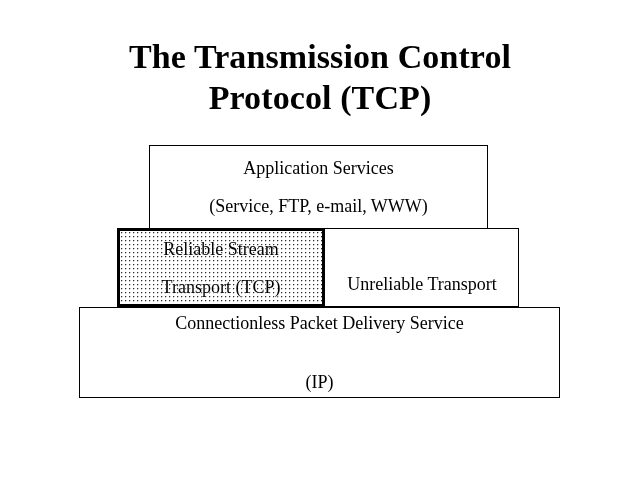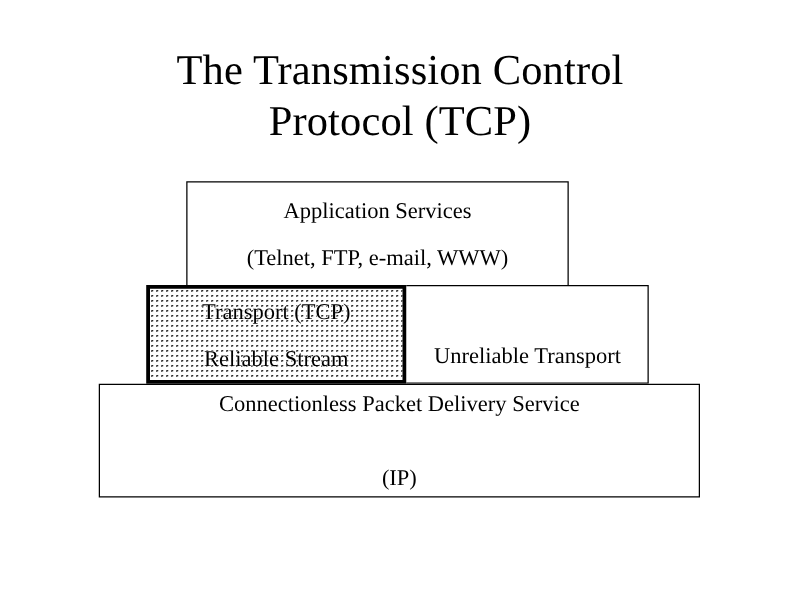--- a/index.html
+++ b/index.html
@@ -26,21 +26,21 @@
 
   
   #title {
     position: absolute;
     left: 0;
     top: 36px;
     width: 640px;
     text-align: center;
     font-size: 34px;
     line-height: 41px;
-    font-weight: normal;
+    font-weight: bold;
     letter-spacing: 0.1px;
     white-space: pre-line;
   }
 
   
   .layer-box {
     position: absolute;
     box-sizing: border-box;
     background: #ffffff;
     border: 1px solid #000000;
@@ -54,21 +54,21 @@
     font-size: 18px;
     line-height: 38px;
     white-space: nowrap;
     text-align: center;
   }
 
   
   #app-layer {
     left: 149px;
     top: 145px;
-    width: 306px;
+    width: 339px;
     height: 84px;
   }
 
   
   #transport-layer {
     left: 117px;
     top: 228px;
     width: 402px;
     height: 79px;
   }
@@ -126,32 +126,32 @@
 </head>
 <body>
 
 <div id="slide">
 
   <div id="title">The Transmission Control
 Protocol (TCP)</div>
 
   <div id="app-layer" class="layer-box">
     <div class="layer-line">Application Services</div>
-    <div class="layer-line">(Telnet, FTP, e-mail, WWW)</div>
+    <div class="layer-line">(Service, FTP, e-mail, WWW)</div>
   </div>
 
   <div id="transport-layer" class="layer-box">
     <div id="udp-cell">
       <div class="layer-line">Unreliable Transport</div>
     </div>
   </div>
 
   <div id="tcp-cell">
+    <div class="layer-line">Reliable Stream</div>
     <div class="layer-line">Transport (TCP)</div>
-    <div class="layer-line">Reliable Stream</div>
   </div>
 
   <div id="ip-layer" class="layer-box">
     <div class="layer-line">Connectionless Packet Delivery Service</div>
     <div class="layer-line">(IP)</div>
   </div>
 
 </div>
 
 </body></html>

